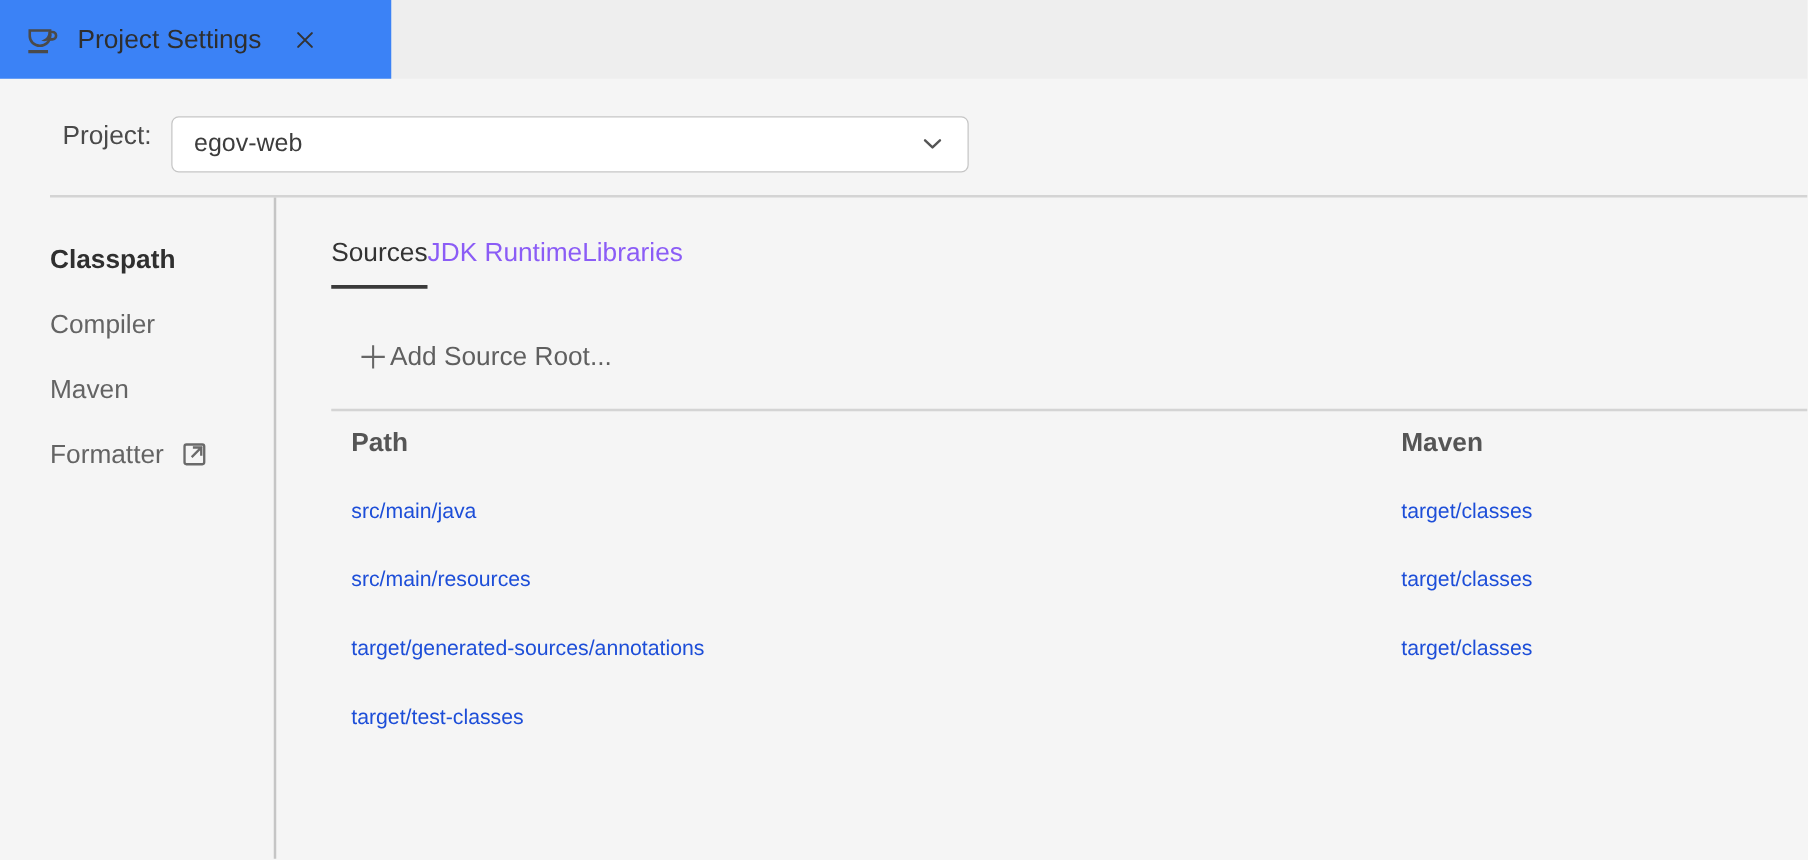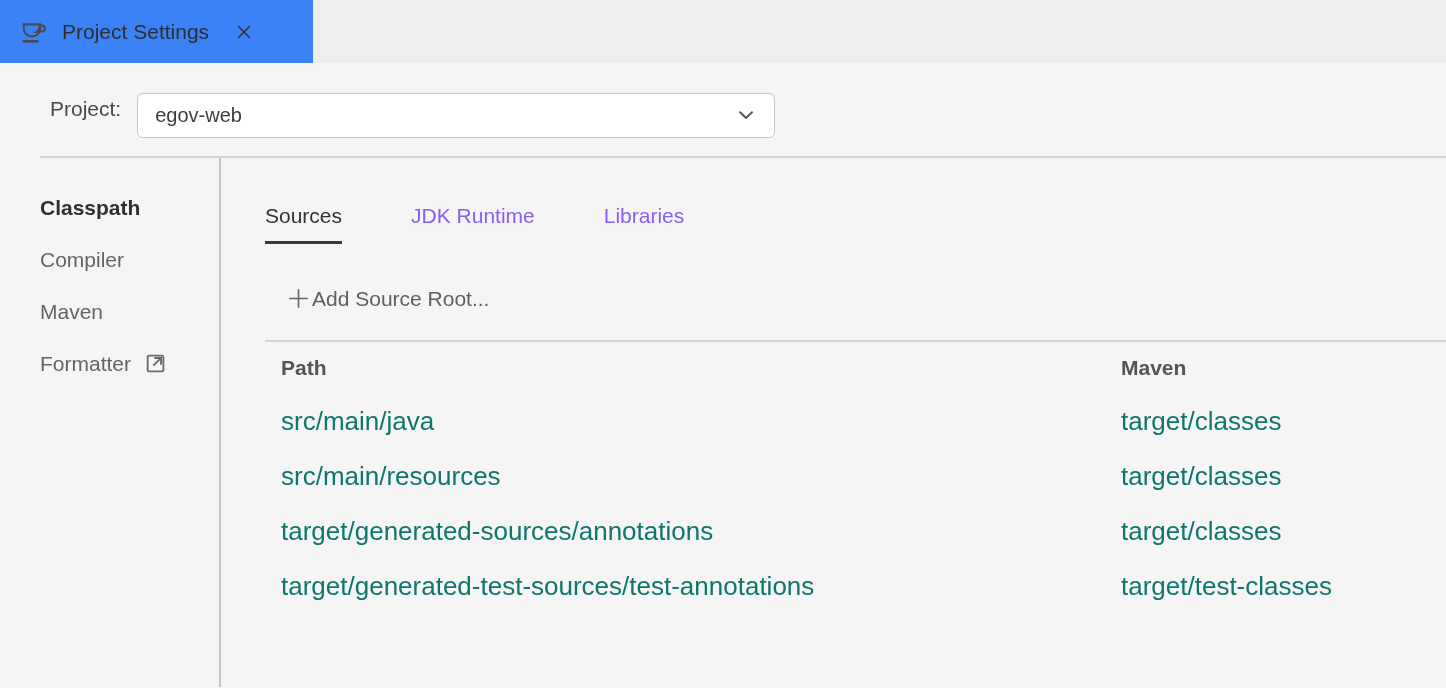--- a/index.html
+++ b/index.html
@@ -42,34 +42,34 @@
   .side-item {
     font-size:21px; color:#646464; line-height:25px; margin-bottom:27px;
     display:flex; align-items:center; gap:12px; cursor:pointer; width:max-content;
   }
   .side-item.active { color:#2f2f2f; font-weight:bold; }
 
   .vdivider { width:2px; background:#c5c5c5; flex:none; }
 
   .content { flex:1; padding-left:44px; min-width:0; }
 
-  .panel-tabs { display:flex; gap:69px; margin-top:46px; }
+  .panel-tabs { display:flex; margin-top:33px; }
   .ptab { font-size:21px; color:#8b5cf6; padding-bottom:13px; cursor:pointer; border-bottom:3px solid transparent; }
   .ptab.active { color:#333333; border-bottom-color:#3a3a3a; }
 
   .add-row {
     margin:41px 0 0 20px; display:flex; align-items:center; 
     color:#5f5f5f; font-size:21px; cursor:pointer; width:max-content;
   }
 
   .table-divider { margin-top:28px; border:none; border-top:2px solid #d4d4d4; }
 
   .grid-row { display:grid; grid-template-columns:840px 1fr; align-items:center; }
   .header-row { height:52px; font-weight:bold; font-size:21px; color:#555555; }
-  .data-row { height:55px; font-size:26px; color:#0f766e; cursor:default; }
+  .data-row { height:55px; font-size:17px; color:#1d4ed8; cursor:default; }
   .cell { padding-left:16px; white-space:nowrap; overflow:hidden; }
 </style>
 </head>
 <body>
 
 <header class="tabbar">
   <div class="tab">
     <span class="icon">
       <svg width="31" height="31" viewBox="0 0 24 24" fill="none">
         <path d="M4.5 6.5h12.6v3.6c0 3.2-2.8 5.8-6.3 5.8s-6.3-2.6-6.3-5.8z" stroke="#4a4a4a" stroke-width="1.6"></path>
@@ -156,18 +156,17 @@
     </div>
     <div class="grid-row data-row">
       <div class="cell">src/main/resources</div>
       <div class="cell">target/classes</div>
     </div>
     <div class="grid-row data-row">
       <div class="cell">target/generated-sources/annotations</div>
       <div class="cell">target/classes</div>
     </div>
     <div class="grid-row data-row">
-      <div class="cell">target/generated-test-sources/test-annotations</div>
       <div class="cell">target/test-classes</div>
     </div>
 
   </section>
 </main>
 
 </body></html>

